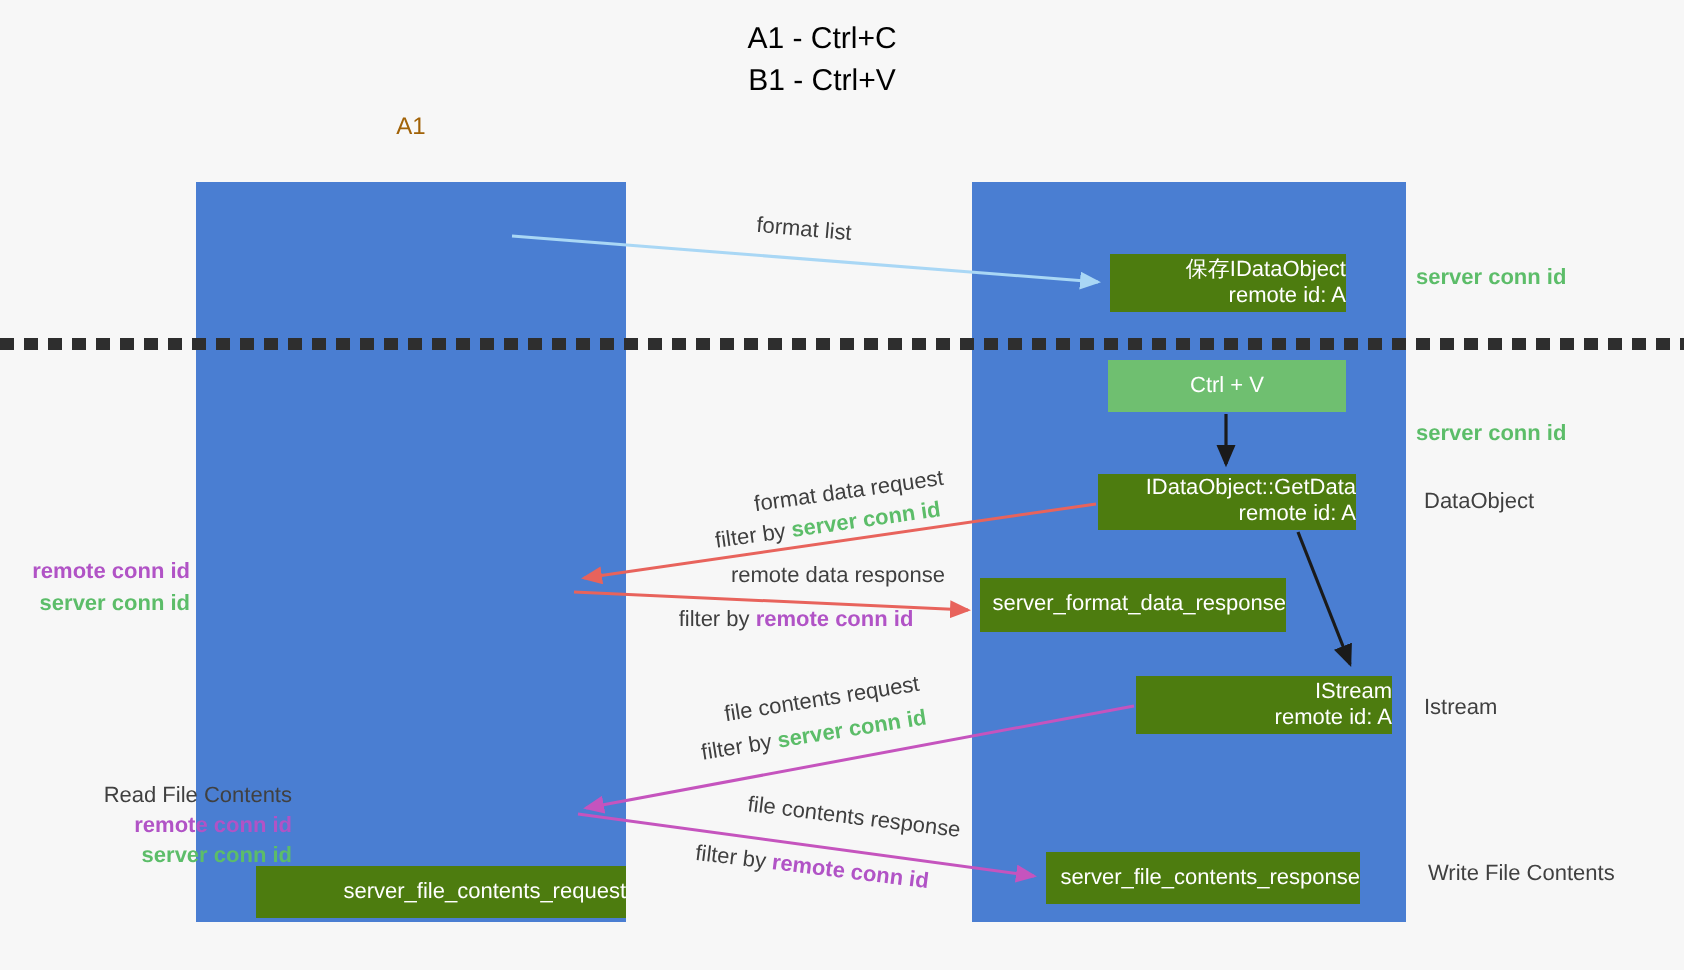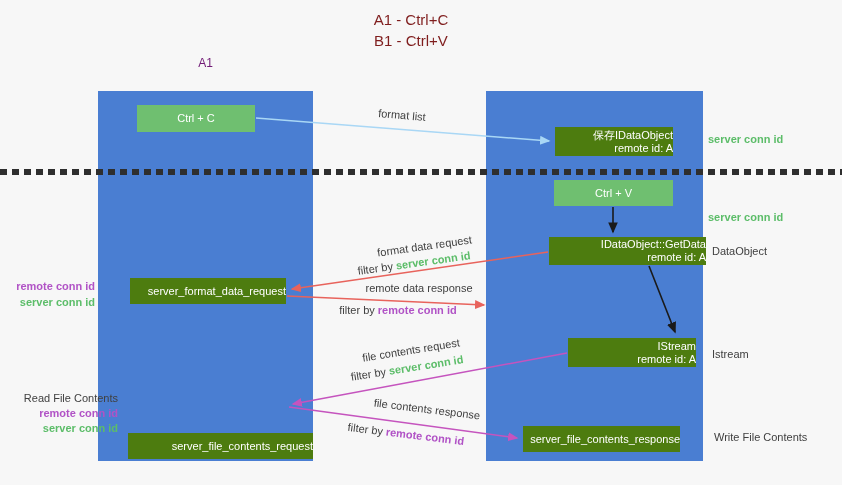--- a/index.html
+++ b/index.html
@@ -1,53 +1,53 @@
 <!DOCTYPE html>
 <html><head>
 <meta charset="utf-8">
 <style>
   html,body{margin:0;padding:0;background:#f7f7f7;}
   .canvas{position:relative;width:842px;height:485px;background:#f7f7f7;
     font-family:"Liberation Sans",sans-serif;overflow:hidden;}
   .title{position:absolute;left:0;top:9px;width:822px;text-align:center;
-    font-size:15px;line-height:21px;color:#7f1d1d;}
+    font-size:15px;line-height:21px;color:#000000;}
   .col{position:absolute;top:91px;height:370px;background:#4a7ed2;z-index:1;}
   .col-left{left:98px;width:215px;}
   .col-right{left:486px;width:217px;}
   .lifeline-header{position:absolute;top:56px;text-align:center;font-size:12px;
-    line-height:15px;color:#701a75;z-index:2;}
+    line-height:15px;color:#a16207;z-index:2;}
   .lh-left{left:98px;width:215px;}
   .lh-right{left:486px;width:217px;}
   .dotted-line{position:absolute;left:0;top:169px;width:842px;height:6px;z-index:4;
     background:repeating-linear-gradient(90deg,#2e2e2e 0 7px,transparent 7px 12px);}
   .node{position:absolute;z-index:3;color:#fff;font-size:11px;line-height:13px;
     text-align:center;display:flex;flex-direction:column;justify-content:center;}
   .green{background:#6fbf70;}
   .orange{background:#4d7c0f;text-align:right;}
   .n-ctrl-c{left:137px;top:105px;width:118px;height:27px;}
   .n-save-do{left:555px;top:127px;width:118px;height:29px;}
   .n-ctrl-v{left:554px;top:180px;width:119px;height:26px;}
-  .n-getdata{left:549px;top:237px;width:129px;height:28px;padding-left:28px;}
+  .n-getdata{left:549px;top:237px;width:129px;height:28px;}
   .n-fmt-req{left:130px;top:278px;width:156px;height:26px;}
   .n-fmt-resp{left:490px;top:289px;width:153px;height:27px;}
   .n-istream{left:568px;top:338px;width:128px;height:29px;}
   .n-file-req{left:128px;top:393px;width:185px;height:26px;margin-top:40px;}
   .n-file-resp{left:523px;top:426px;width:157px;height:26px;}
   .side-label{position:absolute;font-size:11px;line-height:13px;z-index:2;white-space:nowrap;}
   .green-label{color:#5cbd69;font-weight:bold;}
   .purple-label{color:#b153c6;font-weight:bold;}
   .dark-label{color:#404040;}
   .sl-server-conn-1{left:708px;top:133px;}
   .sl-server-conn-2{left:708px;top:211px;}
   .sl-dataobject{left:712px;top:245px;}
   .sl-istream{left:712px;top:348px;}
   .sl-write-file{left:714px;top:431px;}
   .left-block{position:absolute;text-align:right;z-index:2;font-size:11px;line-height:16px;}
   .lb-format{left:0;width:95px;top:278px;}
-  .lb-file{left:0;width:118px;top:391px;line-height:15px;}
+  .lb-file{left:0;width:118px;top:391px;line-height:15px;padding-left:28px;}
   .arrow-label{position:absolute;font-size:11px;color:#3f3f3f;z-index:2;
     text-align:center;white-space:nowrap;}
   .al-format-list{left:362px;top:109px;width:80px;transform:rotate(5deg);}
   .al-fdr-1{left:372px;top:240px;width:105px;transform:rotate(-8deg);}
   .al-fdr-2{left:350px;top:257px;width:128px;transform:rotate(-8deg);}
   .al-fresp-1{left:359px;top:282px;width:120px;}
   .al-fresp-2{left:338px;top:304px;width:120px;}
   .al-fcr-1{left:361px;top:344px;width:100px;transform:rotate(-9deg);}
   .al-fcr-2{left:343px;top:362px;width:128px;transform:rotate(-9deg);}
   .al-fcresp-1{left:367px;top:403px;width:120px;transform:rotate(7deg);}
@@ -90,42 +90,39 @@
     </defs>
     <line x1="256" y1="118" x2="549" y2="141" stroke="#a9d7f5" stroke-width="1.5" marker-end="url(#m-blue)"></line>
     <line x1="613" y1="207" x2="613" y2="232" stroke="#1a1a1a" stroke-width="1.6" marker-end="url(#m-black)"></line>
     <line x1="548" y1="252" x2="292" y2="289" stroke="#e8635c" stroke-width="1.5" marker-end="url(#m-red)"></line>
     <line x1="287" y1="296" x2="484" y2="305" stroke="#e8635c" stroke-width="1.5" marker-end="url(#m-red)"></line>
     <line x1="649" y1="266" x2="675" y2="332" stroke="#1a1a1a" stroke-width="1.6" marker-end="url(#m-black)"></line>
     <line x1="567" y1="353" x2="293" y2="404" stroke="#c554be" stroke-width="1.5" marker-end="url(#m-magenta)"></line>
     <line x1="289" y1="407" x2="517" y2="438" stroke="#c554be" stroke-width="1.5" marker-end="url(#m-magenta)"></line>
   </svg>
 
-  <div class="node green n-ctrl-c">
-    <span>Ctrl + C</span>
-  </div>
 
   <div class="node orange n-save-do">
     <span>保存IDataObject</span>
     <span>remote id: A</span>
   </div>
 
   <div class="node green n-ctrl-v">
     <span>Ctrl + V</span>
   </div>
 
   <div class="node orange n-getdata">
     <span>IDataObject::GetData</span>
     <span>remote id: A</span>
   </div>
 
-  <div class="node orange n-fmt-req">
-    <span>server_format_data_request</span>
+
+  <div class="node orange n-fmt-resp">
+    <span>server_format_data_response</span>
   </div>
-
 
   <div class="node orange n-istream">
     <span>IStream</span>
     <span>remote id: A</span>
   </div>
 
   <div class="node orange n-file-req">
     <span>server_file_contents_request</span>
   </div>
 

